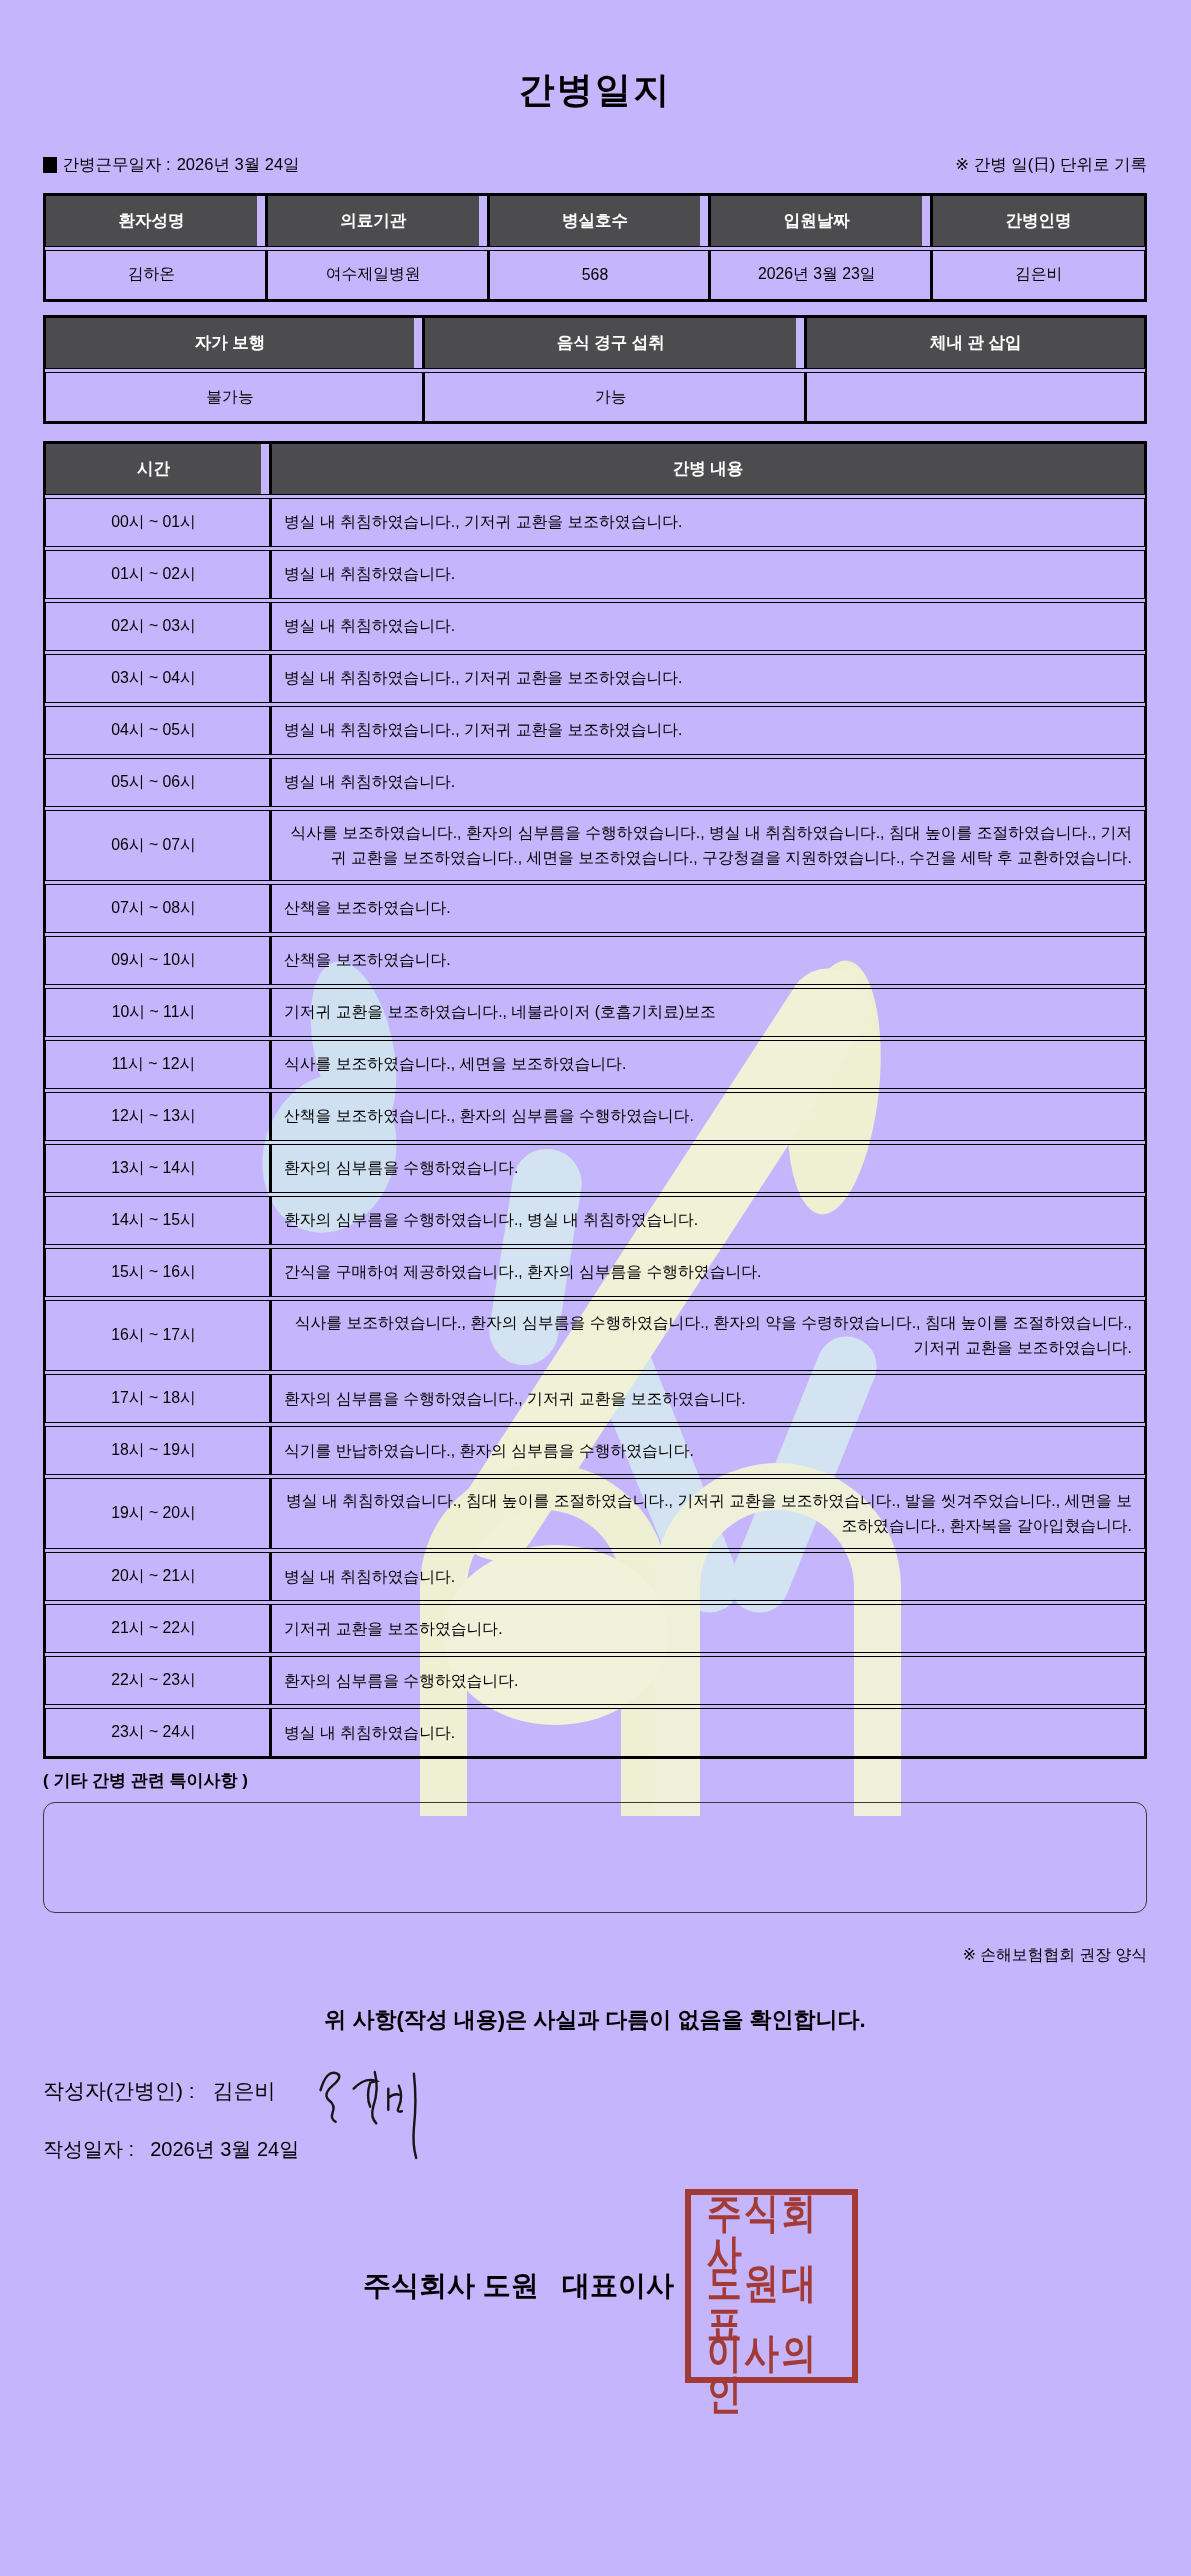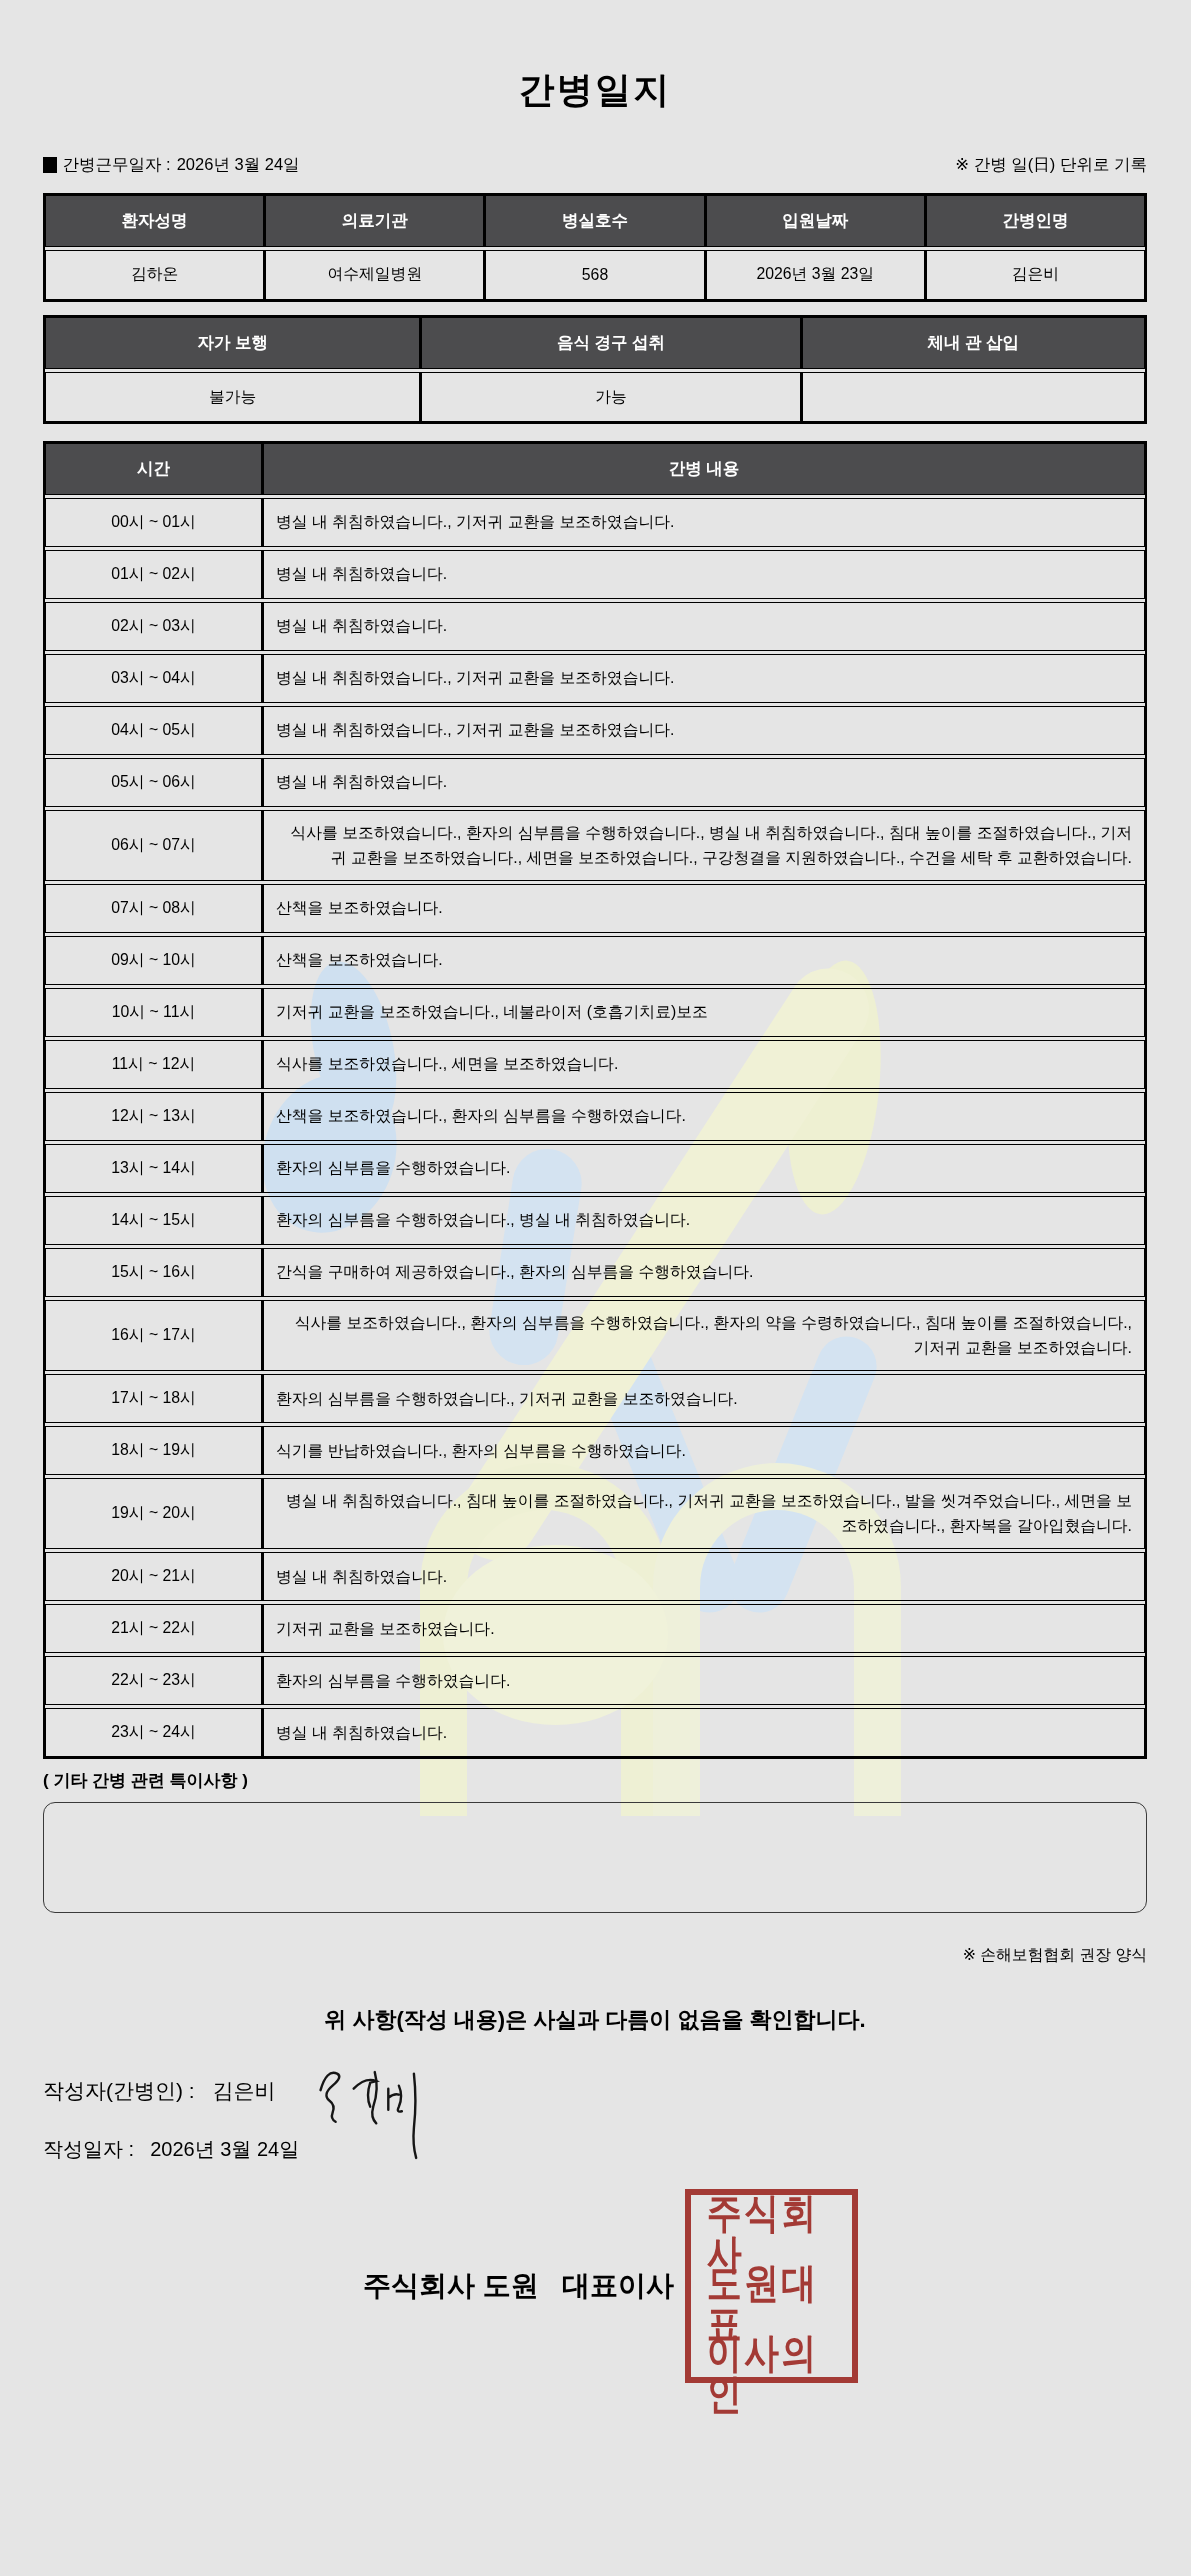--- a/index.html
+++ b/index.html
@@ -1,18 +1,18 @@
 <!DOCTYPE html>
 <html style="font-size:12px"><head>
 <meta charset="utf-8">
 <style>
   * { margin:0; padding:0; box-sizing:border-box; }
   html,body { background:#fff; }
   body { width:1191px; font-family:"Liberation Sans","DejaVu Sans",sans-serif; color:#000; }
-  .page { position:relative; width:1191px; height:2576px; background:#e5e5e5; overflow:hidden; }
+  .page { position:relative; width:1191px; height:2576px; background:#c4b5fd; overflow:hidden; }
 
   
   .watermark { position:absolute; inset:0; z-index:0; pointer-events:none; }
   .wm { position:absolute; }
   .wm-blue-petal1 { left:314px; top:960px; width:79px; height:176px; background:#cfe0f0; border-radius:50%; transform:rotate(-12deg); }
   .wm-blue-petal2 { left:264px; top:1073px; width:131px; height:161px; background:#cfe0f0; border-radius:50%; transform:rotate(18deg); }
   .wm-blue-band1  { left:501px; top:1148px; width:69px; height:218px; background:#d4e3f1; border-radius:35px; transform:rotate(9deg); }
   .wm-blue-v1     { left:636px; top:1328px; width:60px; height:293px; background:#d4e3f1; border-radius:30px; transform:rotate(-22deg); }
   .wm-blue-v2     { left:773px; top:1328px; width:60px; height:293px; background:#d4e3f1; border-radius:30px; transform:rotate(22deg); }
   .wm-yellow-petal { left:789px; top:960px; width:90px; height:255px; background:#eef0d2; border-radius:50%; transform:rotate(6deg); }
@@ -25,21 +25,21 @@
   
   .content { position:relative; z-index:1; padding:0 44px 0 43px; }
 
   .doc-title { margin-top:66px; text-align:center; font-size:36px; font-weight:bold; letter-spacing:2.3px; }
 
   .meta-line { display:flex; justify-content:space-between; align-items:flex-end; margin-top:39px; font-size:16.5px; }
   .meta-left { display:flex; align-items:center; gap:6px; font-weight:normal; }
   .square-bullet { display:inline-block; width:13.5px; height:16.5px; background:#000; }
 
   .tbl { border:2.3px solid #000; margin-top:16.5px; background:transparent; }
-  .trow { display:flex; border:1.5px solid #000; margin-top:3px; }
+  .trow { display:flex; border:1.5px solid #000; margin-top:3px;gap:8px; }
   .trow:first-child { margin-top:0; }
   .tcell { flex:1; display:flex; align-items:center; justify-content:center; min-height:48px;
            font-size:15.8px; text-align:center; background:transparent; padding:4.5px 6px; }
   .tcell + .tcell { border-left:3px solid #000;text-align:right; }
   .thead .tcell { background:#4c4c4e; color:#fff; font-weight:bold; font-size:16.5px; min-height:50px; }
 
   .status-c1 { flex:498; } .status-c2 { flex:503; } .status-c3 { flex:454; }
 
   .care-time { flex:0 0 215px; justify-content:center; }
   .care-content { flex:1; justify-content:flex-start; text-align:left; padding:9px 12px; line-height:1.62; }

